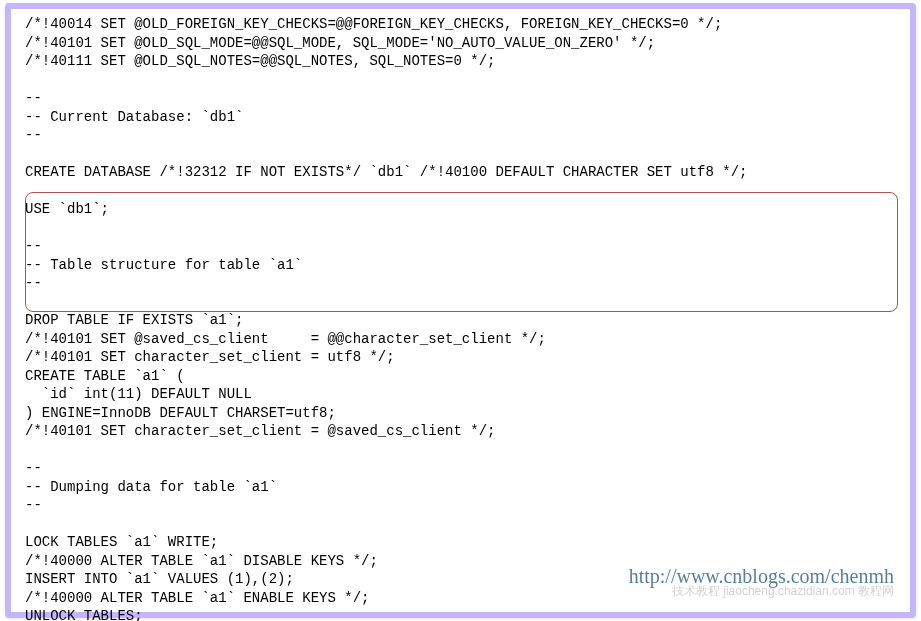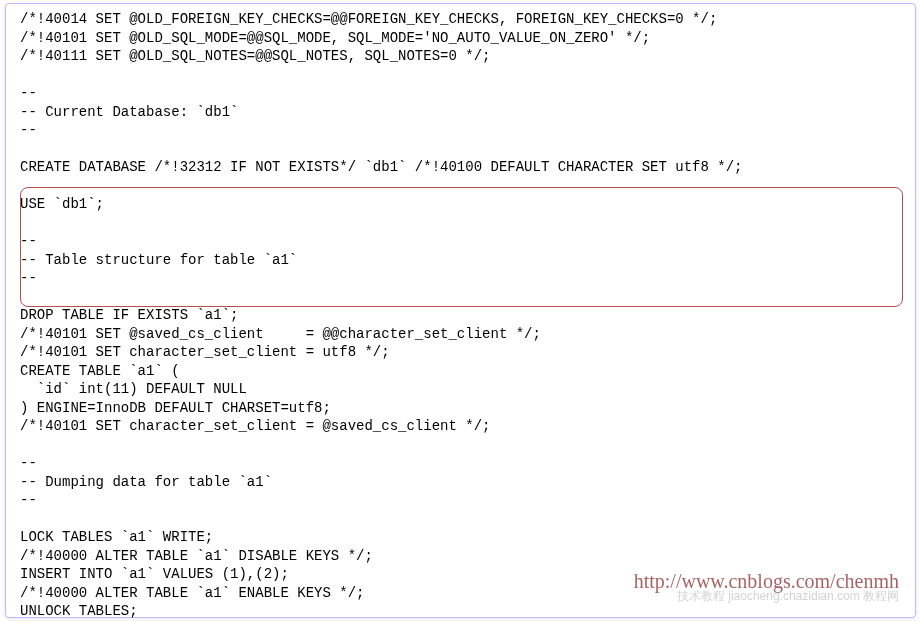--- a/index.html
+++ b/index.html
@@ -14,21 +14,21 @@
     position: relative;
     overflow: hidden;
   }
   .outer-card {
     position: absolute;
     top: 3px;
     left: 5px;
     right: 5px;
     bottom: 3px;
     background: #ffffff;
-    border: 1px solid #c4b5fd;
+    border: 6px solid #c4b5fd;
     border-radius: 4px;
     box-shadow: 0 1px 4px rgba(0,0,0,0.1);
   }
   .content {
     position: absolute;
     top: 6px;
     left: 14px;
     right: 14px;
     bottom: 6px;
     white-space: pre;
@@ -41,21 +41,21 @@
     top: 183px;
     height: 118px;
     border: 1px solid #b55050;
     border-radius: 8px;
     pointer-events: none;
   }
   .watermark {
     position: absolute;
     bottom: 24px;
     right: 16px;
-    color: #7f1d1d;
+    color: #0c4a6e;
     font-family: Georgia, "Times New Roman", serif;
     font-size: 20px;
     opacity: 0.7;
     pointer-events: none;
   }
   .watermark2 {
     position: absolute;
     bottom: 12px;
     right: 16px;
     color: #c0c0c0;

